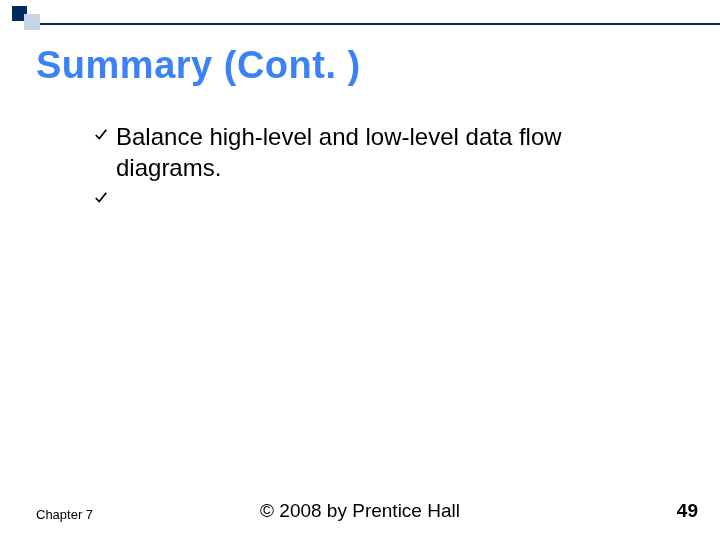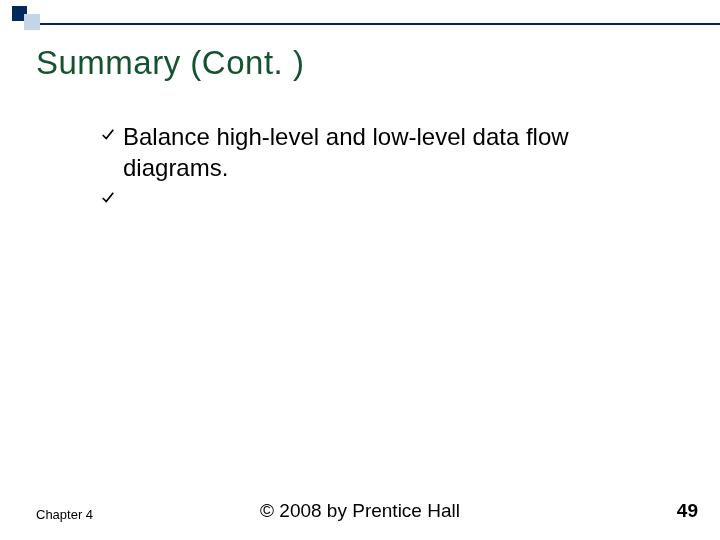--- a/index.html
+++ b/index.html
@@ -33,29 +33,29 @@
     top: 23px;
     left: 40px;
     right: 0;
     height: 0;
     border-top: 2px solid #012a5c;
   }
   .title {
     position: absolute;
     top: 44px;
     left: 36px;
-    font-size: 33px;
-    color: #14532d;
-    font-weight: 400;
+    font-size: 38px;
+    color: #3b82f6;
+    font-weight: 700;
     letter-spacing: 0.5px;
   }
   .content {
     position: absolute;
     top: 122px;
-    left: 101px;
+    left: 94px;
     right: 50px;
   }
   .bullet {
     font-size: 24px;
     line-height: 1.28;
     color: #000;
     margin-bottom: 2px;
     position: relative;
     padding-left: 22px;
   }
@@ -122,16 +122,16 @@
   <div class="bullet">
     <span class="check">
       <svg viewBox="0 0 16 16" width="14" height="14">
           <path d="M2 8 L6 12 L14 2" stroke="#000" stroke-width="2" fill="none"></path>
         </svg>
     </span>
   </div>
 </div>
 
 <div class="footer">
-  <div class="chapter">Chapter 4</div>
+  <div class="chapter">Chapter 7</div>
   <div class="copyright">© 2008 by Prentice Hall</div>
   <div class="pagenum">49</div>
 </div>
 
 </body></html>

